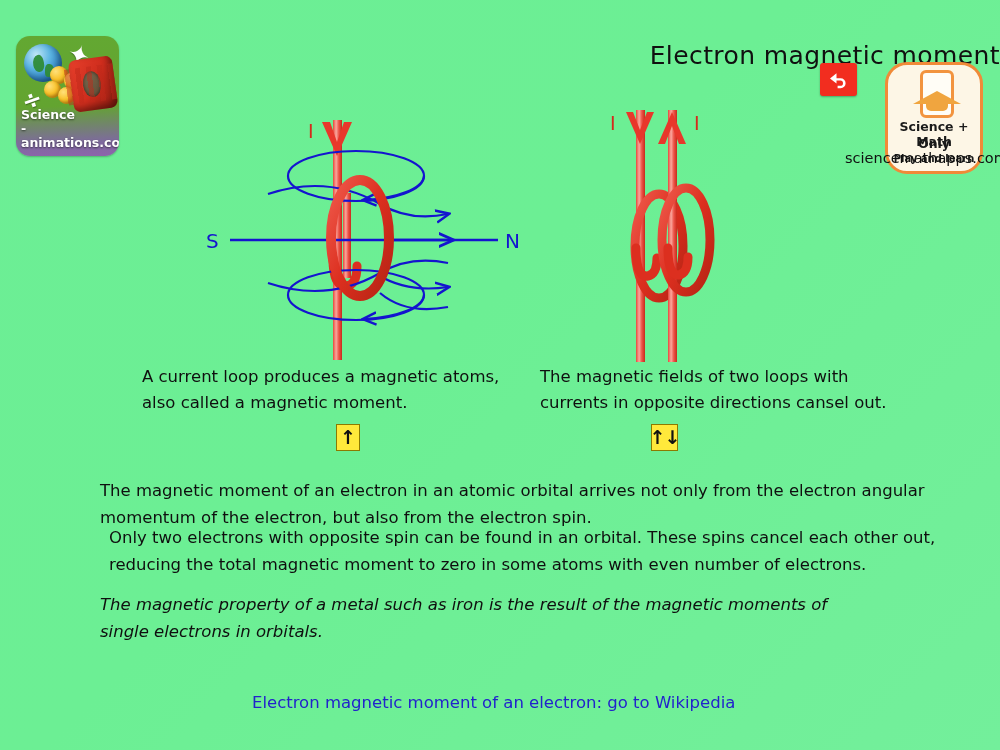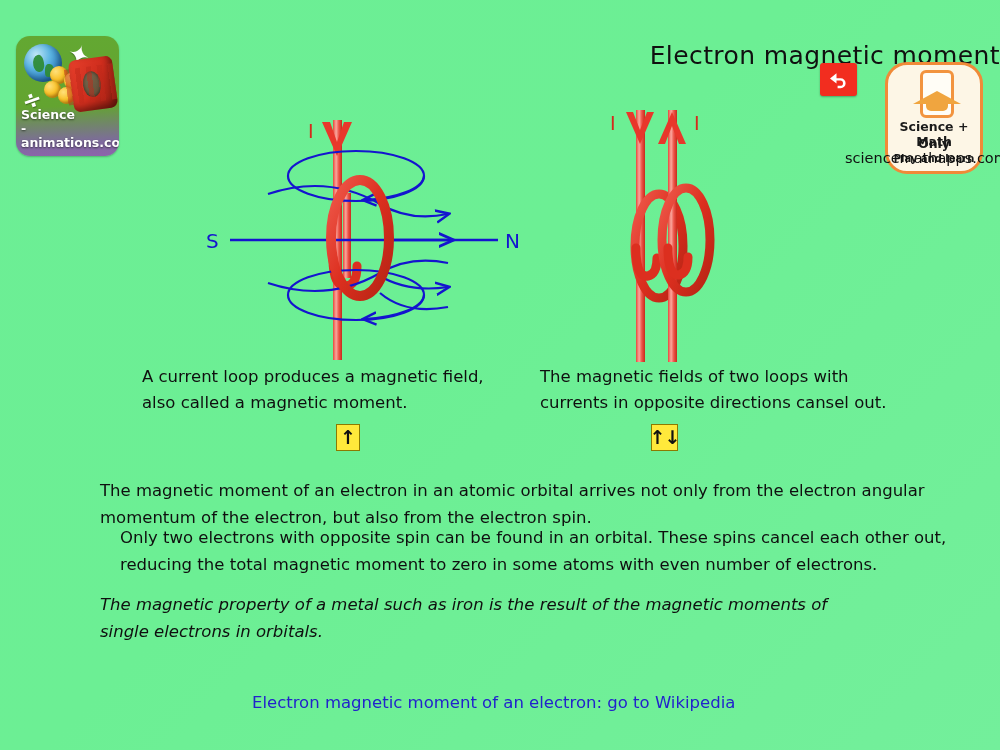--- a/index.html
+++ b/index.html
@@ -299,21 +299,21 @@
   
   .body-par {
     position: absolute;
     color: #0f0f0f;
     font-family: "DejaVu Sans", sans-serif;
     font-size: 16.5px;
     line-height: 27px;
     white-space: pre-line;
   }
   #par-1 { left: 100px; top: 462px; width: 830px; margin-top: 15px; }
-  #par-2 { left: 120px; top: 524px; width: 830px; }
+  #par-2 { left: 109px; top: 524px; width: 830px; }
   #par-3 { left: 100px; top: 591px; width: 830px; font-style: italic; }
 
   
   #wiki-link {
     position: absolute;
     left: 252px;
     top: 673px;
     color: #2222CC;
     font-family: "DejaVu Sans", sans-serif;
     font-size: 16.5px;
@@ -442,21 +442,21 @@
     <path d="M68 46 L82 14 L96 46 L89 46 L82 28 L75 46 Z" fill="#E8372B"></path>
 
     <ellipse cx="96" cy="142" rx="24" ry="52" fill="none" stroke="url(#ringGrad2)" stroke-width="9"></ellipse>
     <path d="M78 150 q0 28 11 27 q9 -2 9 -18" fill="none" stroke="#DC2F1F" stroke-width="9" stroke-linecap="round"></path>
 
     <text x="20" y="32" font-family="DejaVu Sans, sans-serif" font-size="19" fill="#D42A1C">I</text>
     <text x="104" y="32" font-family="DejaVu Sans, sans-serif" font-size="19" fill="#D42A1C">I</text>
   </svg>
 
   <div class="caption" id="caption-left">
-    <div>A current loop produces a magnetic field,</div>
+    <div>A current loop produces a magnetic atoms,</div>
     <div>also called a magnetic moment.</div>
   </div>
   <div class="caption" id="caption-right">
     <div>The magnetic fields of two loops with</div>
     <div>currents in opposite directions cansel out.</div>
   </div>
 
   <div class="spin-box" id="spin-box-single">↑</div>
   <div class="spin-box" id="spin-box-pair">↑↓</div>
 

